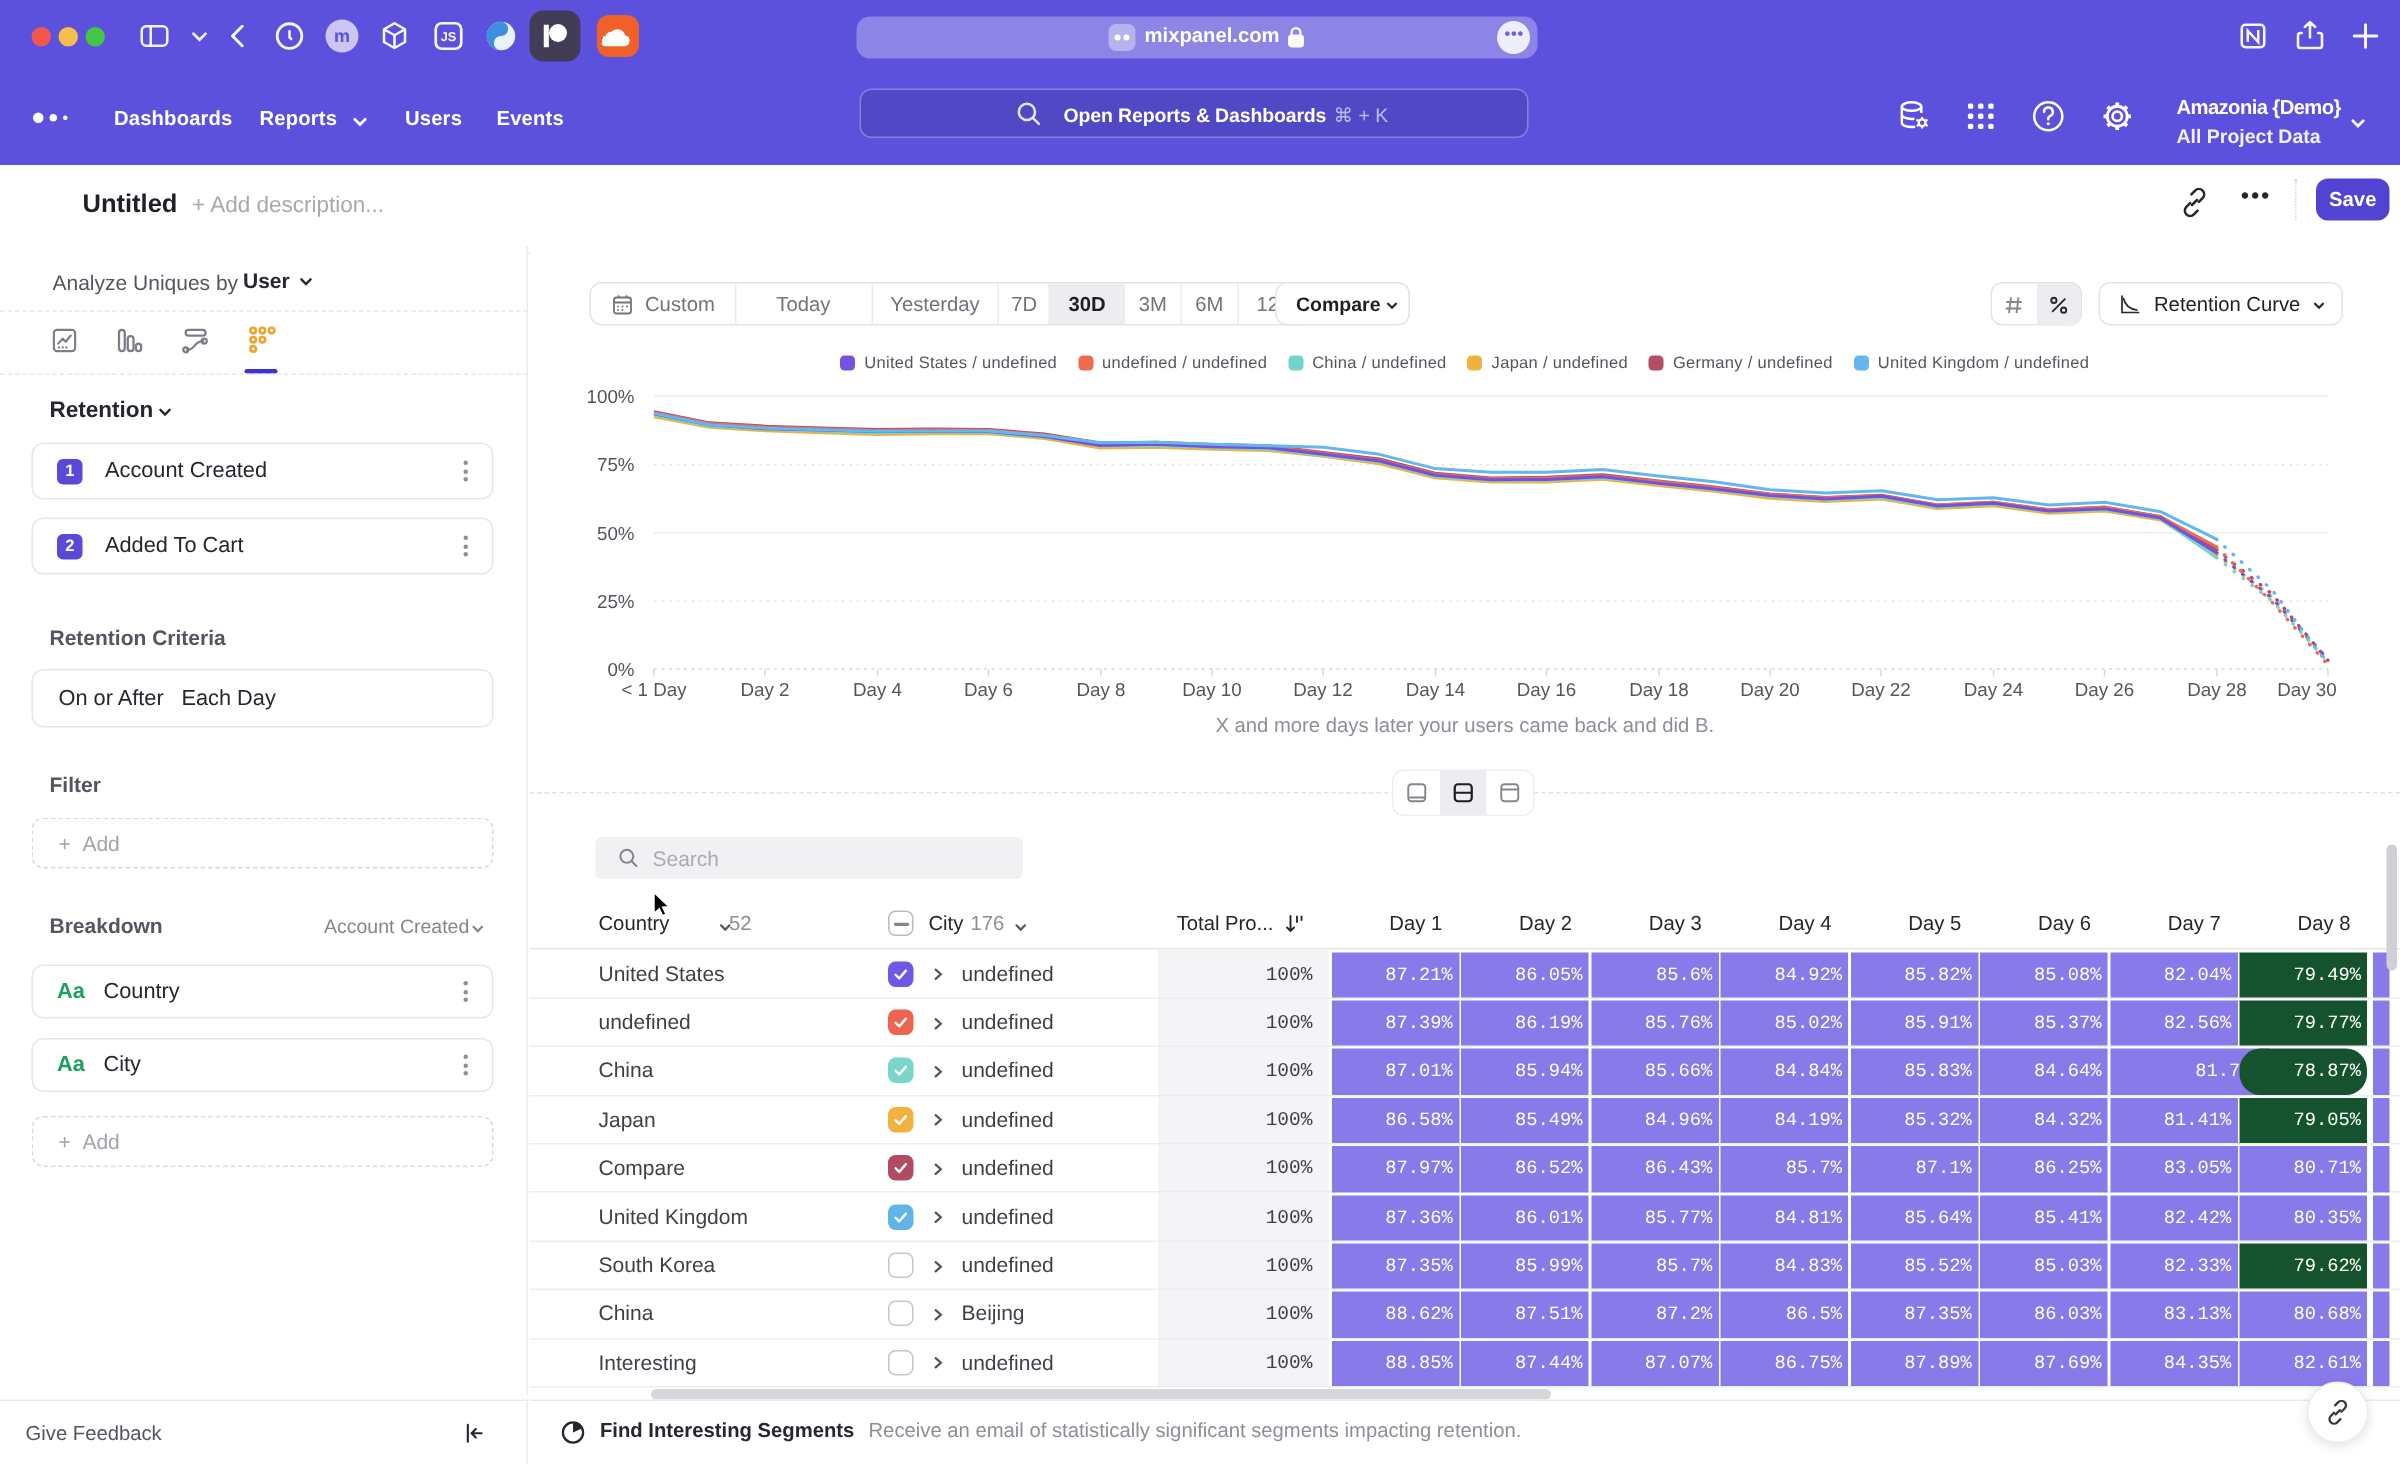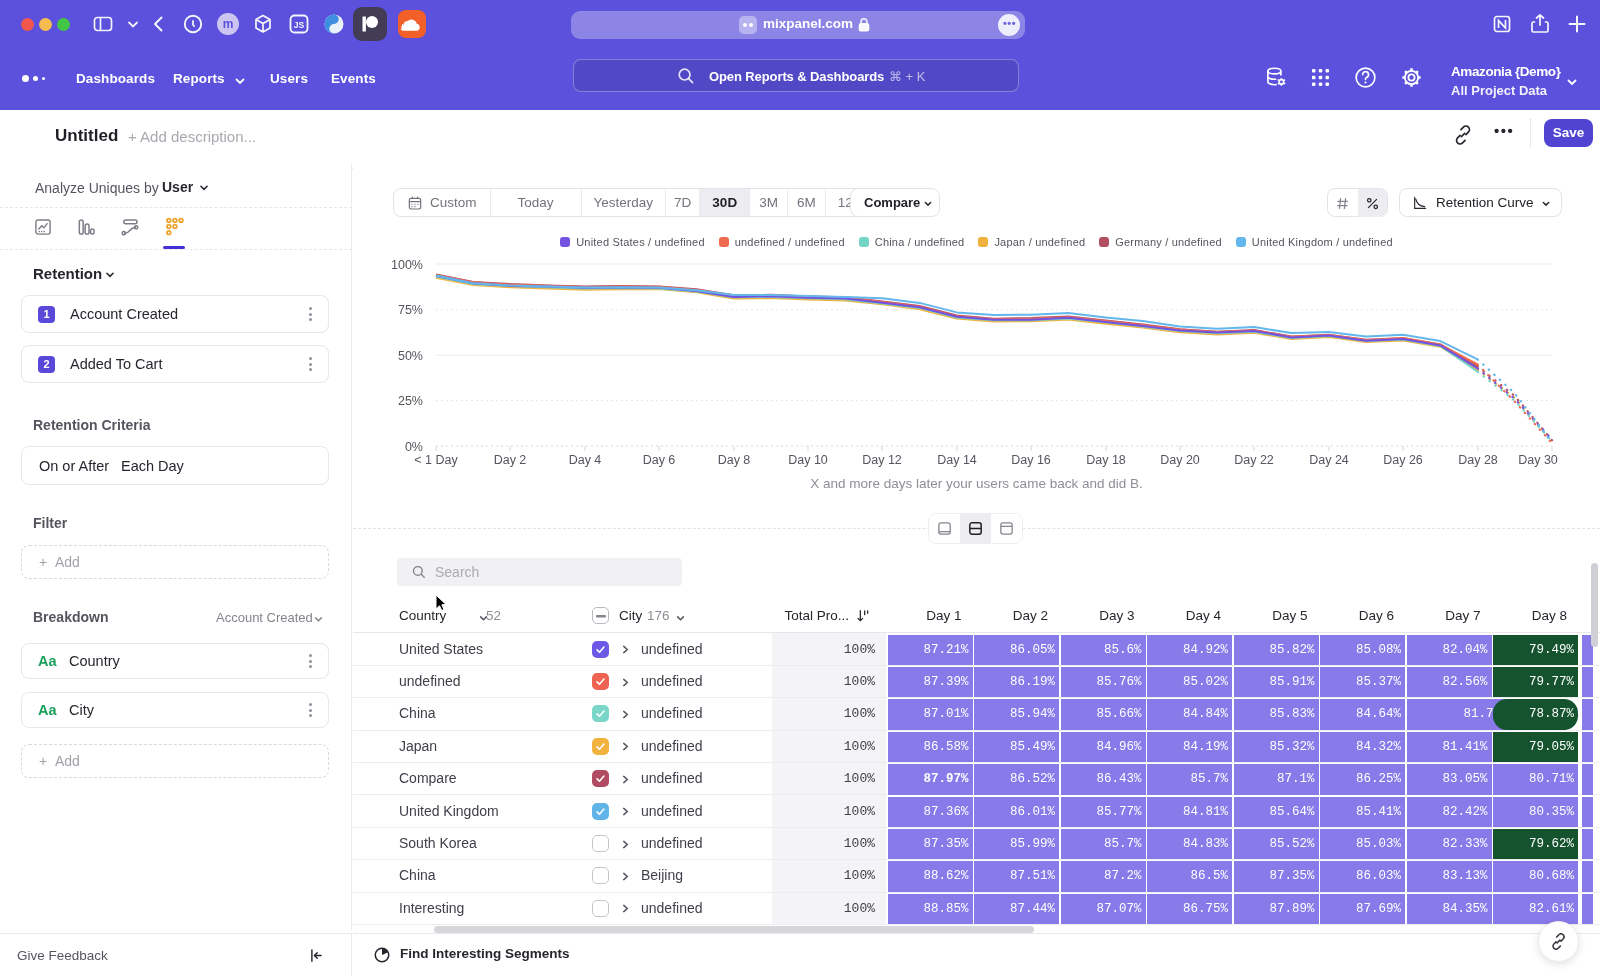--- a/index.html
+++ b/index.html
@@ -553,21 +553,21 @@
       <span class="cb" style="background:#b04b61;"></span>
       <svg style="position:absolute;left:242px;top:50%;margin-top:-5.5px;" width="11" height="11" viewBox="0 0 16 16" fill="none" stroke="#fff" stroke-width="2.3" stroke-linecap="round" stroke-linejoin="round">
         <path d="M3 8.5 L6.5 12 L13 4.5"></path>
       </svg>
       <svg class="chev" width="11" height="11" viewBox="0 0 16 16" fill="none" stroke="#55555e" stroke-width="2.2" stroke-linecap="round">
         <path d="M5.5 3.5 L10.5 8 L5.5 12.5"></path>
       </svg>
       <span style="position:absolute;left:288px;top:7px;">undefined</span>
       <span class="mono" style="position:absolute;left:434px;top:8px;width:88px;text-align:right;font-size:13px;color:#3f3f49;">100%</span>
     </div>
-<div class="pcell" style="left:534.5px;top:600.1px;width:85px;font-weight:bold;">87.97%</div>
+<div class="pcell" style="left:534.5px;top:600.1px;width:85px;">87.97%</div>
 <div class="pcell" style="left:621.0px;top:600.1px;width:85px;">86.52%</div>
 <div class="pcell" style="left:707.5px;top:600.1px;width:85px;">86.43%</div>
 <div class="pcell" style="left:794.0px;top:600.1px;width:85px;">85.7%</div>
 <div class="pcell" style="left:880.5px;top:600.1px;width:85px;">87.1%</div>
 <div class="pcell" style="left:967.0px;top:600.1px;width:85px;">86.25%</div>
 <div class="pcell" style="left:1053.5px;top:600.1px;width:85px;">83.05%</div>
 <div class="pcell" style="left:1140.0px;top:600.1px;width:85px;">80.71%</div>
 <div class="pcell" style="left:1229px;top:600.1px;width:11px;"></div>
 <div class="trow" style="top:631.5px;border-bottom:1px solid #ededf0;">
       <span style="position:absolute;left:46px;top:7px;">United Kingdom</span>
@@ -647,18 +647,19 @@
 
 <div class="abs" style="left:81px;top:762px;width:600px;height:7px;border-radius:4px;background:#d7d7db;"></div>
 <div class="abs" style="left:1238px;top:399px;width:7px;height:84px;border-radius:4px;background:#cfcfd5;"></div>
 </div>
 <div id="bottombar">
   <svg class="abs" style="left:20px;top:12px;" width="18" height="18" viewBox="0 0 24 24" fill="none" stroke="#26262e" stroke-width="2">
       <circle cx="12" cy="12" r="9"></circle>
       <path d="M12 12 V3 A9 9 0 0 1 20.3 8.2 Z" fill="#26262e" stroke="none"></path>
     </svg>
   <div class="abs" style="left:47px;top:12px;font-size:13.5px;font-weight:700;color:#26262e;">Find Interesting Segments</div>
+  <div class="abs" style="left:226px;top:12px;font-size:13.5px;color:#8e8e96;">Receive an email of statistically significant segments impacting retention.</div>
 </div>
 <div class="fab">
     <svg width="17" height="17" viewBox="0 0 24 24" fill="none" stroke="#3a3a42" stroke-width="2.2" stroke-linecap="round">
       <path d="M10 14 L14 10 M8.5 12.5 l-3 3 a4.2 4.2 0 0 0 6 6 l3 -3 M15.5 11.5 l3 -3 a4.2 4.2 0 0 0 -6 -6 l-3 3"></path>
     </svg>
   </div>
 
 </body></html>

